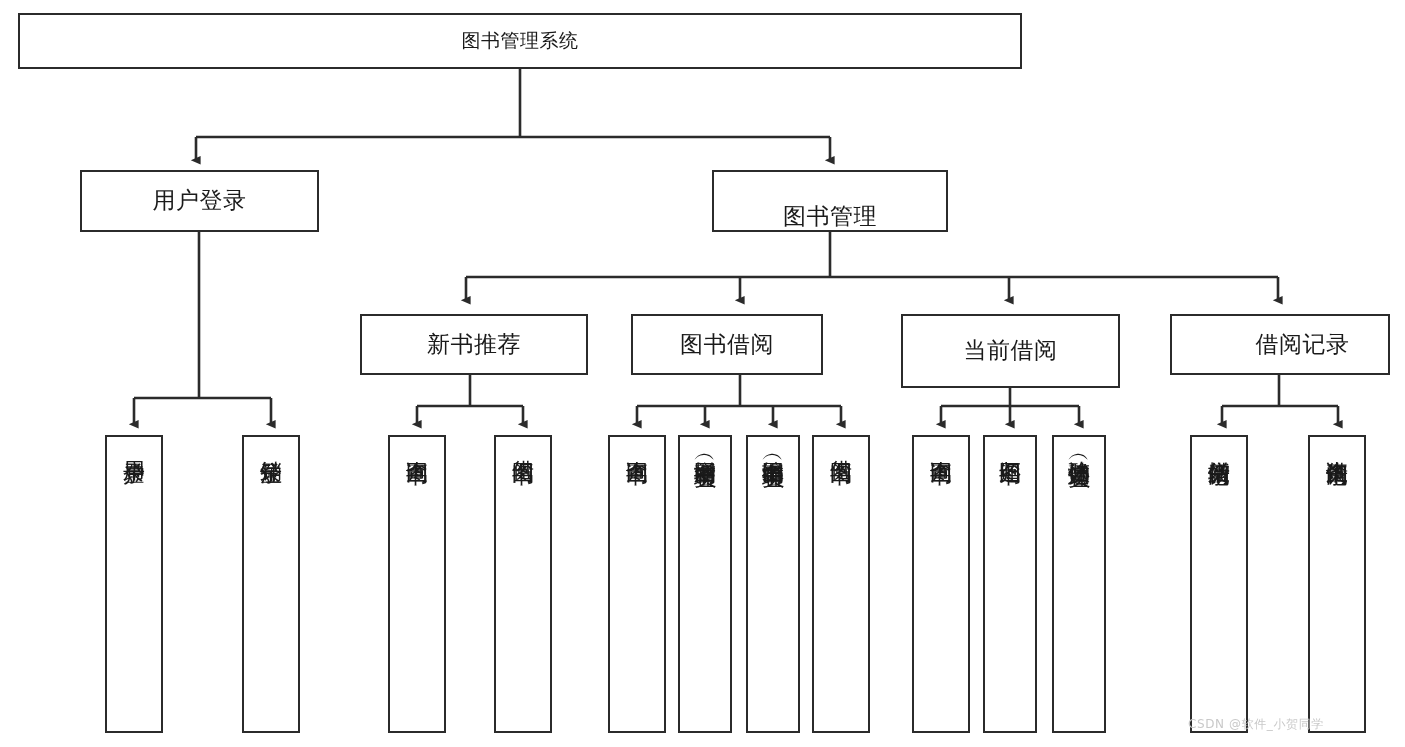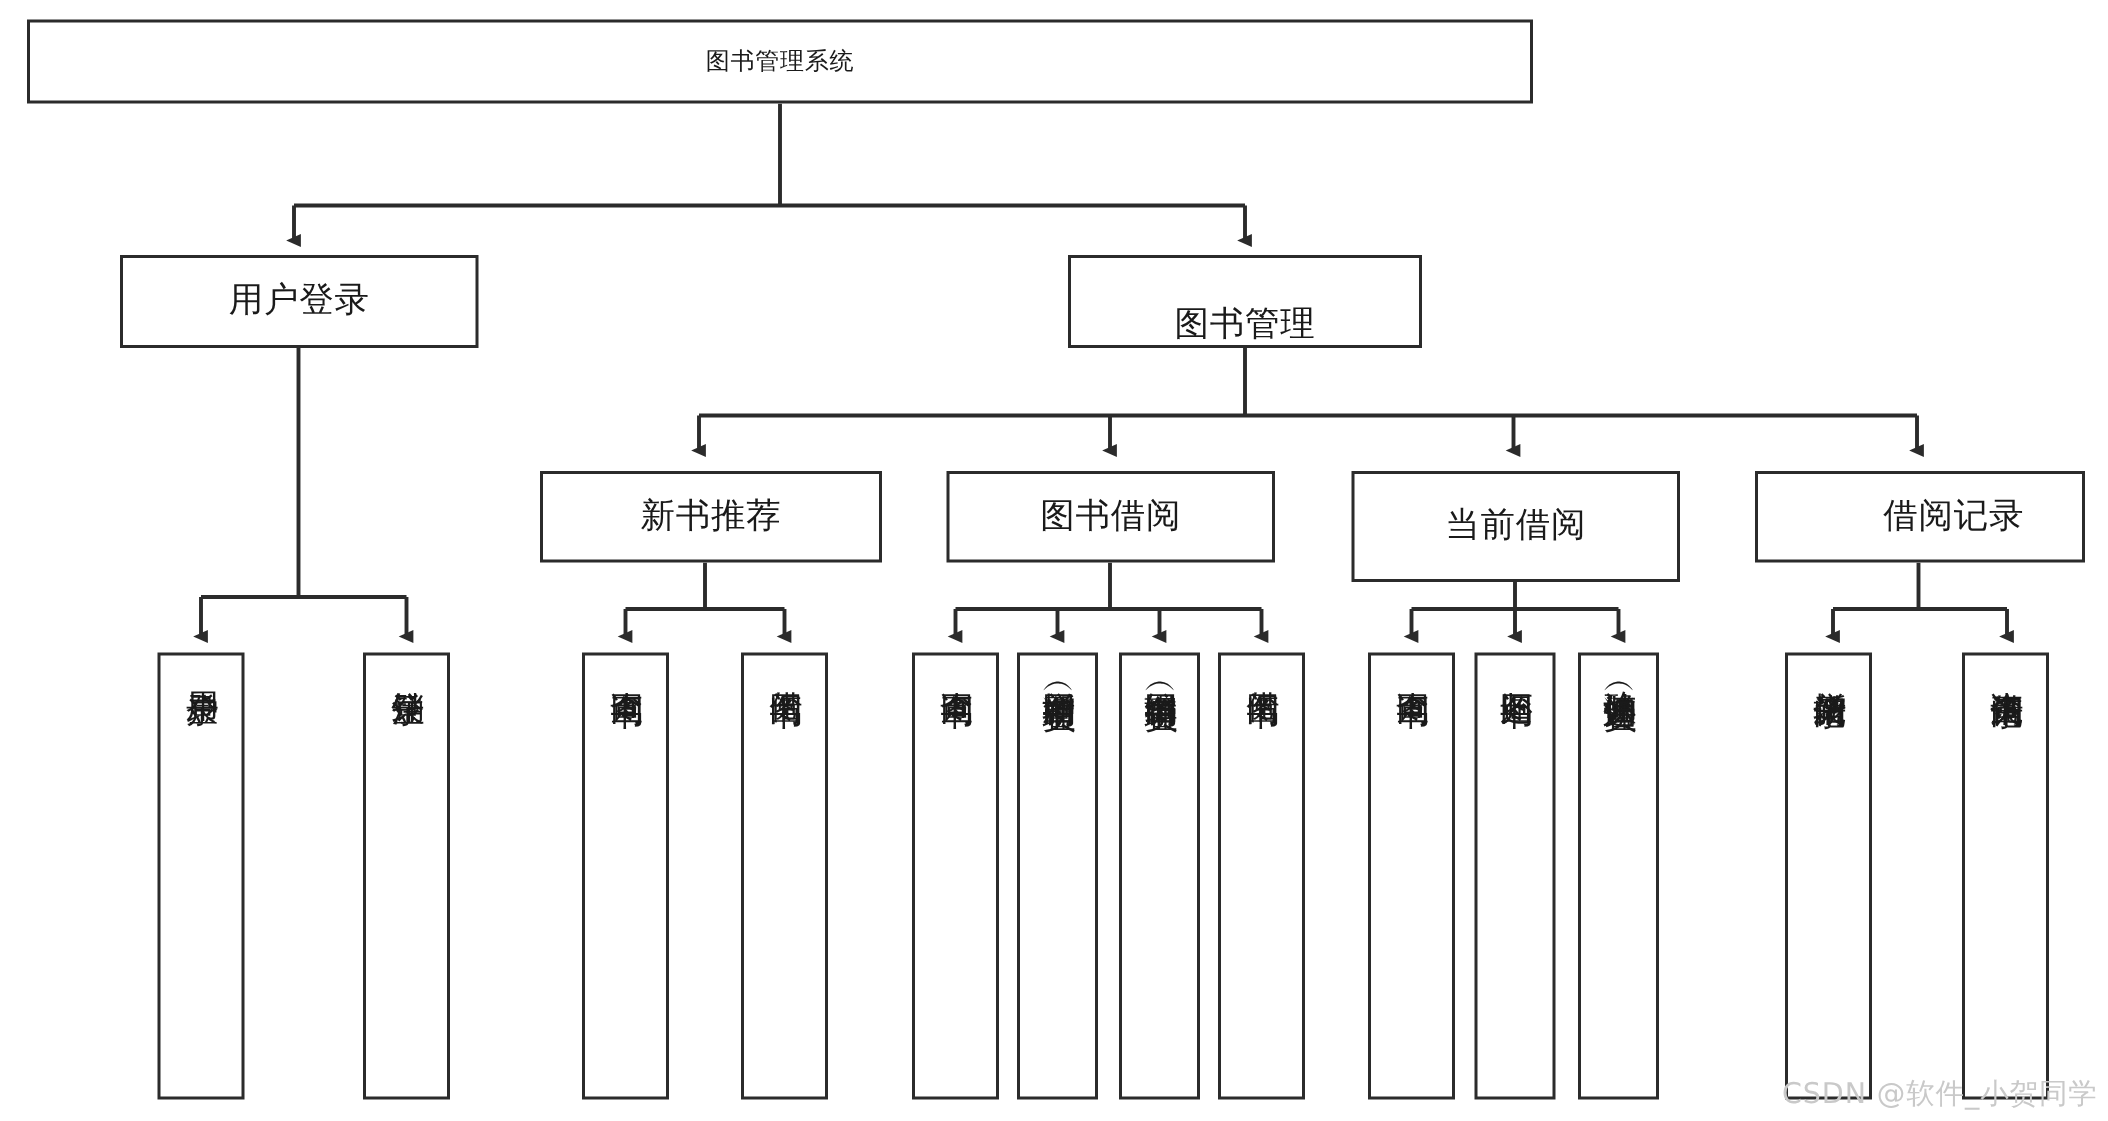--- a/index.html
+++ b/index.html
@@ -40,40 +40,40 @@
     text-align: center;
     line-height: 1.12;
     letter-spacing: 0.5px;
   }
   
   .node.horiz .node-label {
     writing-mode: horizontal-tb;
     font-size: 23px;
   }
   .node.root .node-label {
-    font-size: 16px;
+    font-size: 19px;
   }
   
   .node.vert {
     align-items: flex-start;
     justify-content: center;
     padding-top: 6px;
   }
   .node.vert .node-label {
     writing-mode: vertical-rl;
     text-orientation: upright;
     font-size: 22px;
     line-height: 1.18;
     letter-spacing: 1px;
     white-space: nowrap;
   }
   .watermark {
     position: absolute;
     color: #c9c9c9;
-    font-size: 19px;
+    font-size: 12px;
     letter-spacing: 0.6px;
     white-space: nowrap;
     user-select: none;
   }
 </style>
 </head>
 <body>
 
 <div id="canvas">
 
@@ -139,21 +139,21 @@
   </div>
 
   <div class="node horiz" style="left:712px; top:170px; width:236px; height:62px;align-items:flex-end;">
     <span class="node-label">图书管理</span>
   </div>
 
   <div class="node horiz" style="left:360px; top:314px; width:228px; height:61px;">
     <span class="node-label">新书推荐</span>
   </div>
 
-  <div class="node horiz" style="left:631px; top:314px; width:219px; height:61px;">
+  <div class="node horiz" style="left:631px; top:314px; width:192px; height:61px;">
     <span class="node-label">图书借阅</span>
   </div>
 
   <div class="node horiz" style="left:901px; top:314px; width:219px; height:74px;">
     <span class="node-label">当前借阅</span>
   </div>
 
   <div class="node horiz" style="left:1170px; top:314px; width:220px; height:61px;padding-left:45px;">
     <span class="node-label">借阅记录</span>
   </div>

